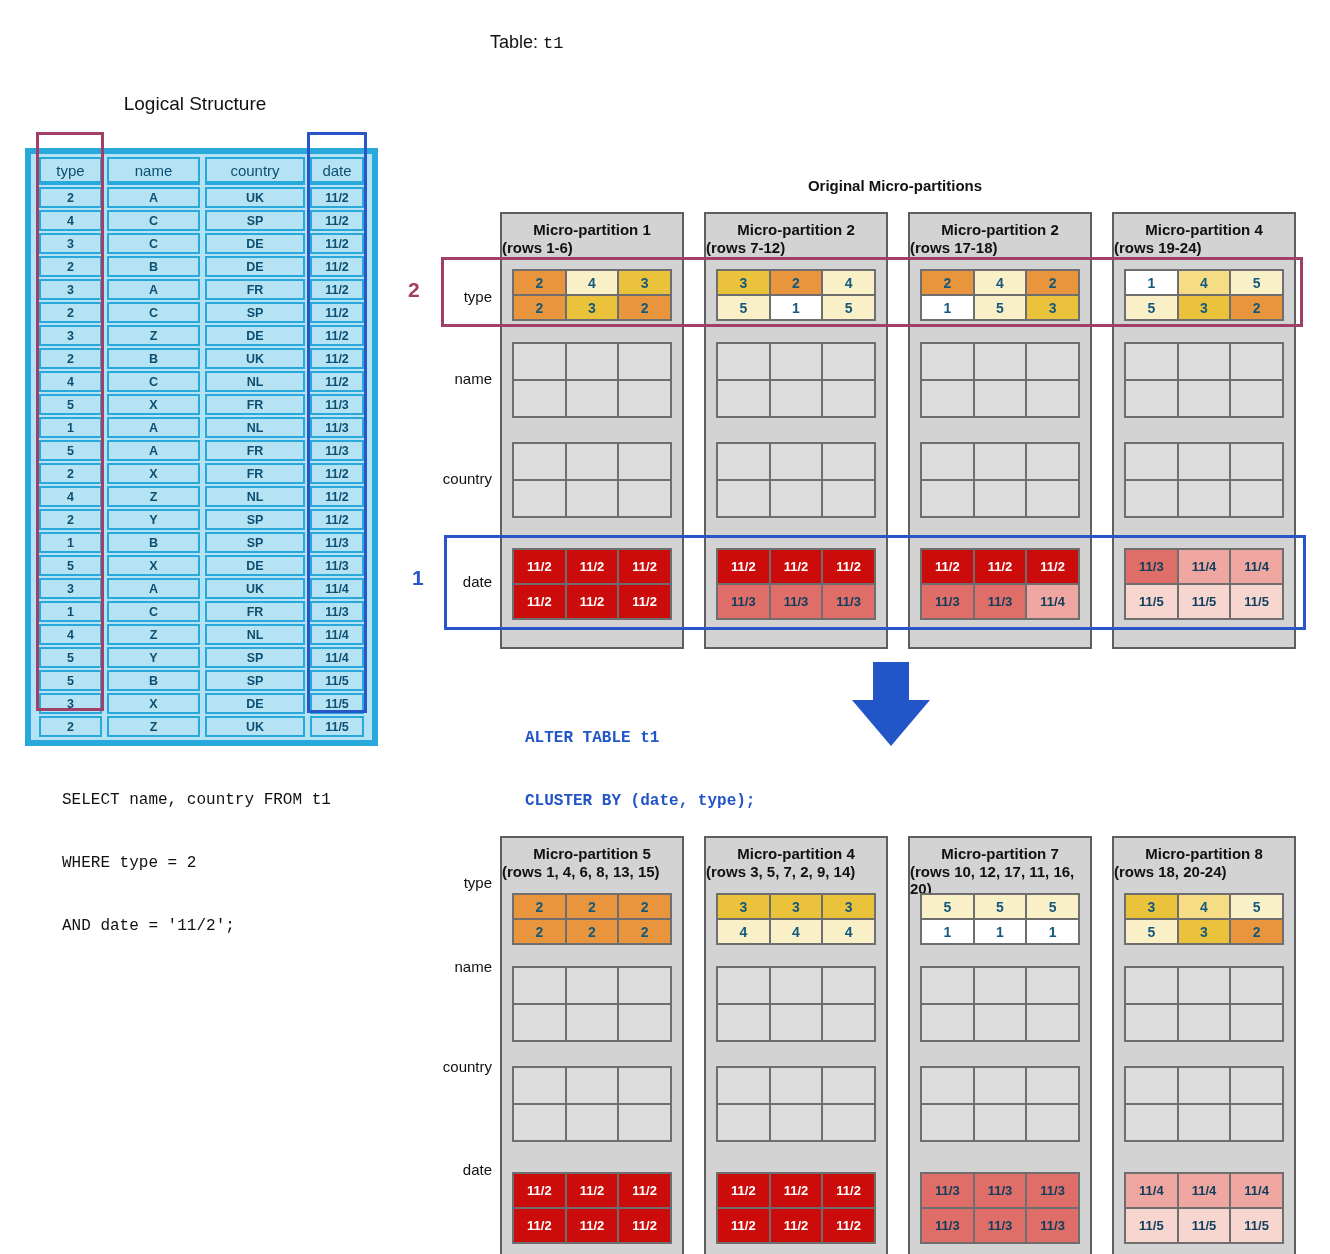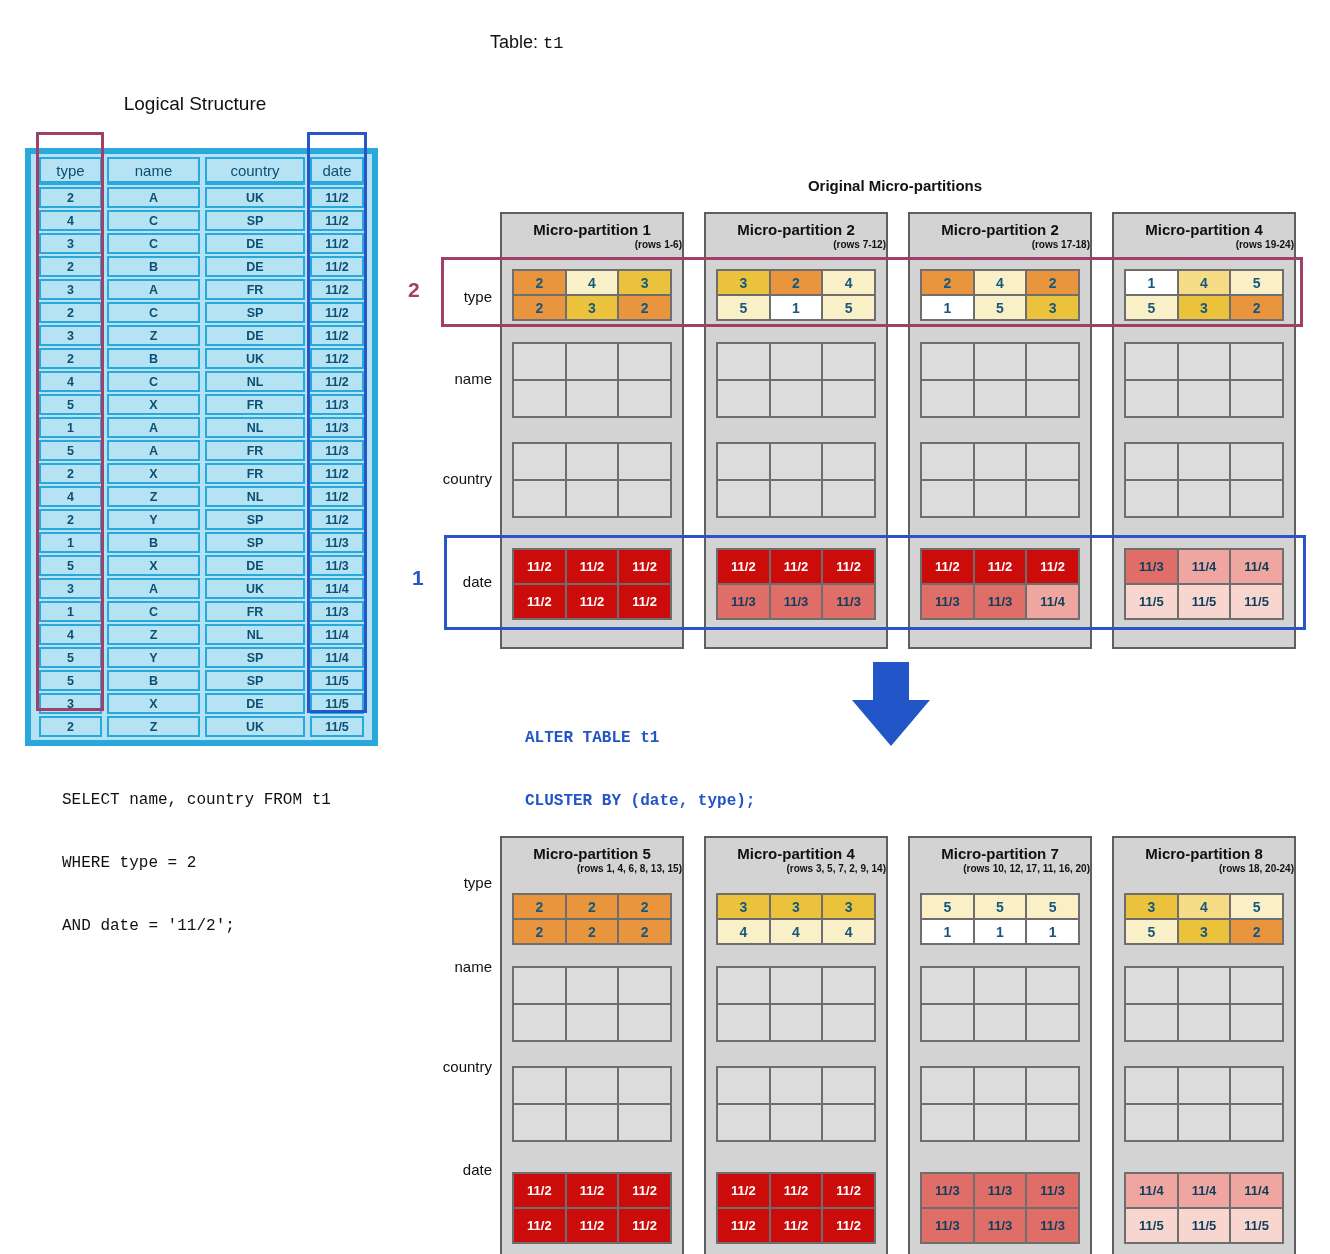--- a/index.html
+++ b/index.html
@@ -40,21 +40,21 @@
   
   .arrow{position:absolute;left:852px;top:662px;}
 
   
   .prow{position:absolute;left:500px;display:flex;gap:20px;}
   .prow-top{top:212px;}
   .prow-bot{top:836px;}
   .partition{position:relative;width:180px;height:433px;background:#D3D3D3;
              border:2px solid #5F5F5F;box-sizing:content-box;}
   .ptitle{margin-top:7px;text-align:center;font-size:15px;font-weight:bold;color:#111;}
-  .psub{text-align:right;font-size:10px;font-weight:bold;color:#111;margin-top:1px;}
+  .psub{text-align:left;font-size:15px;font-weight:bold;color:#111;margin-top:1px;}
   .pgrid{position:absolute;left:10px;width:156px;background:#6E6E6E;
          border:2px solid #6E6E6E;display:grid;grid-template-columns:repeat(3,1fr);gap:2px;}
   .pgrid .cell{display:flex;align-items:center;justify-content:center;
                font-weight:bold;font-size:14px;}
   .grid-type{top:55px;}  .grid-type .cell{height:23px;}
   .grid-name{top:128px;} .grid-name .cell{height:35px;background:#DCDCDC;}
   .grid-country{top:228px;} .grid-country .cell{height:35px;background:#DCDCDC;}
   .grid-date{top:334px;} .grid-date .cell{height:33px;font-size:13px;}
 
   

